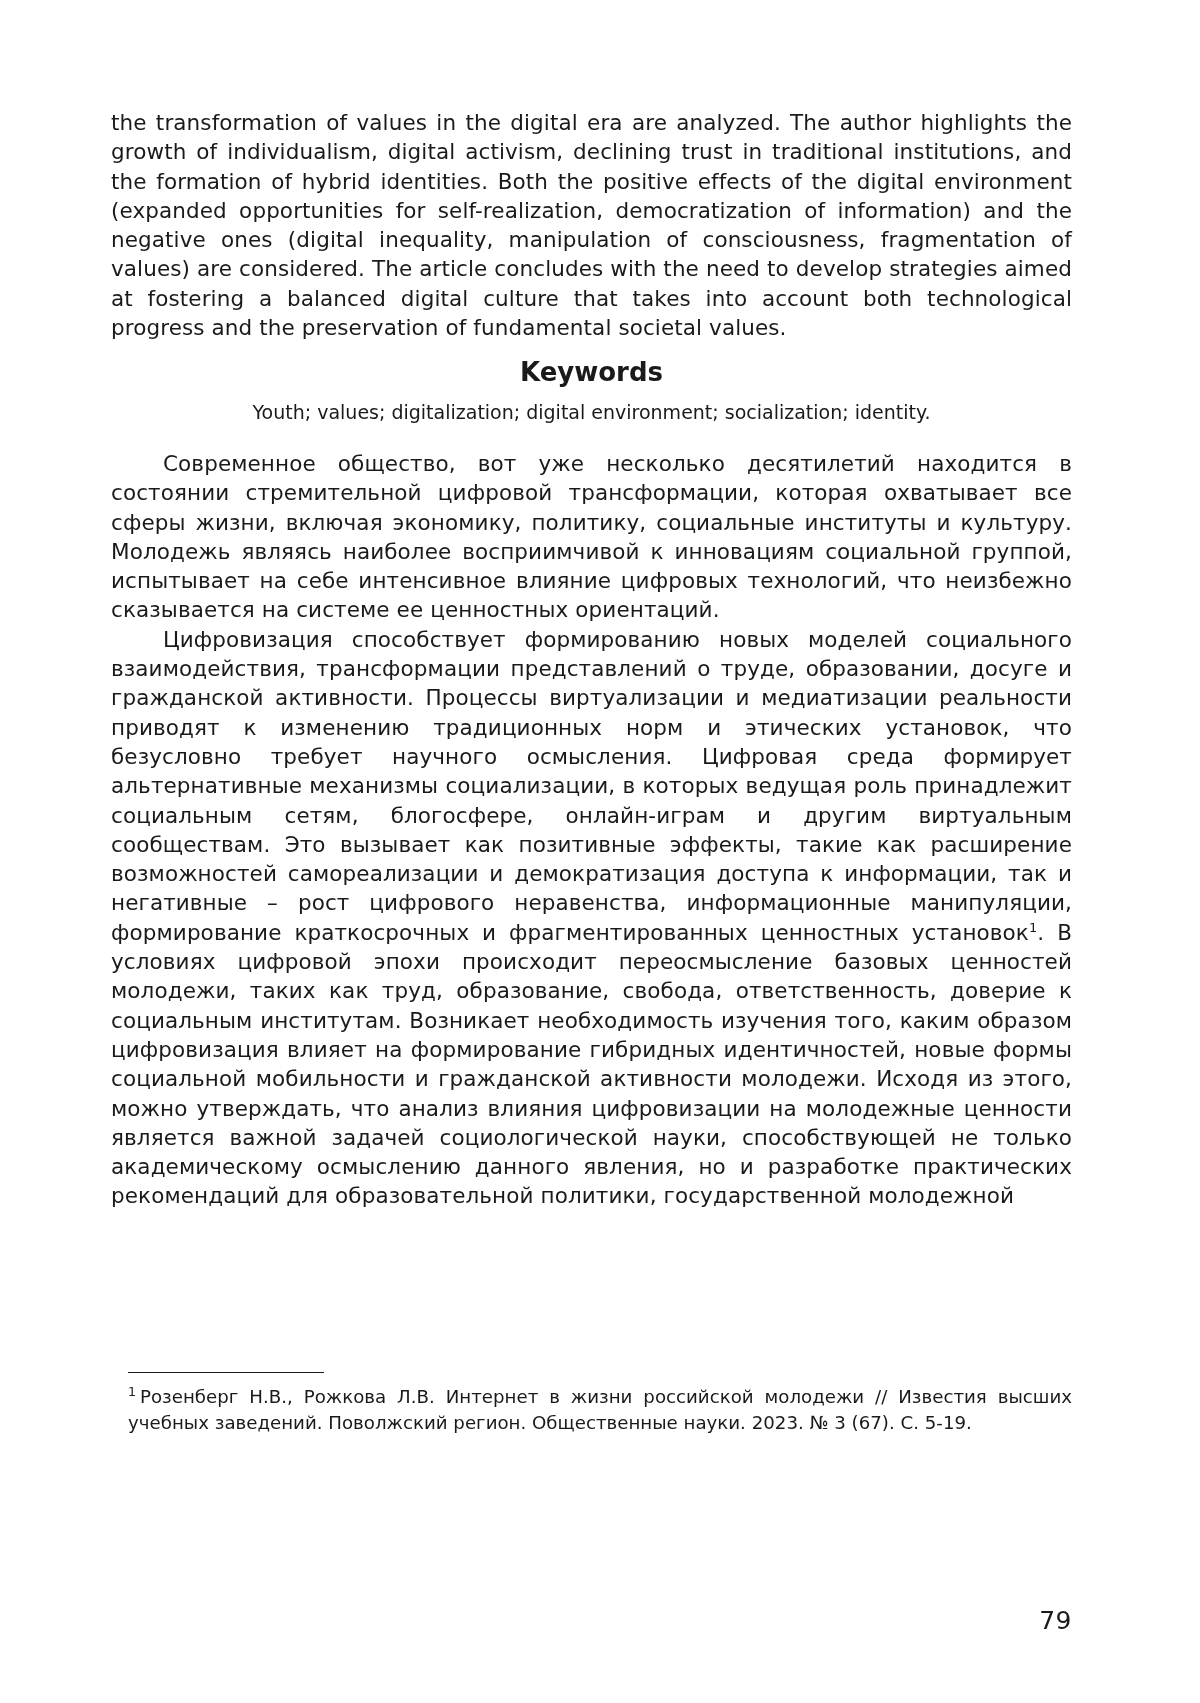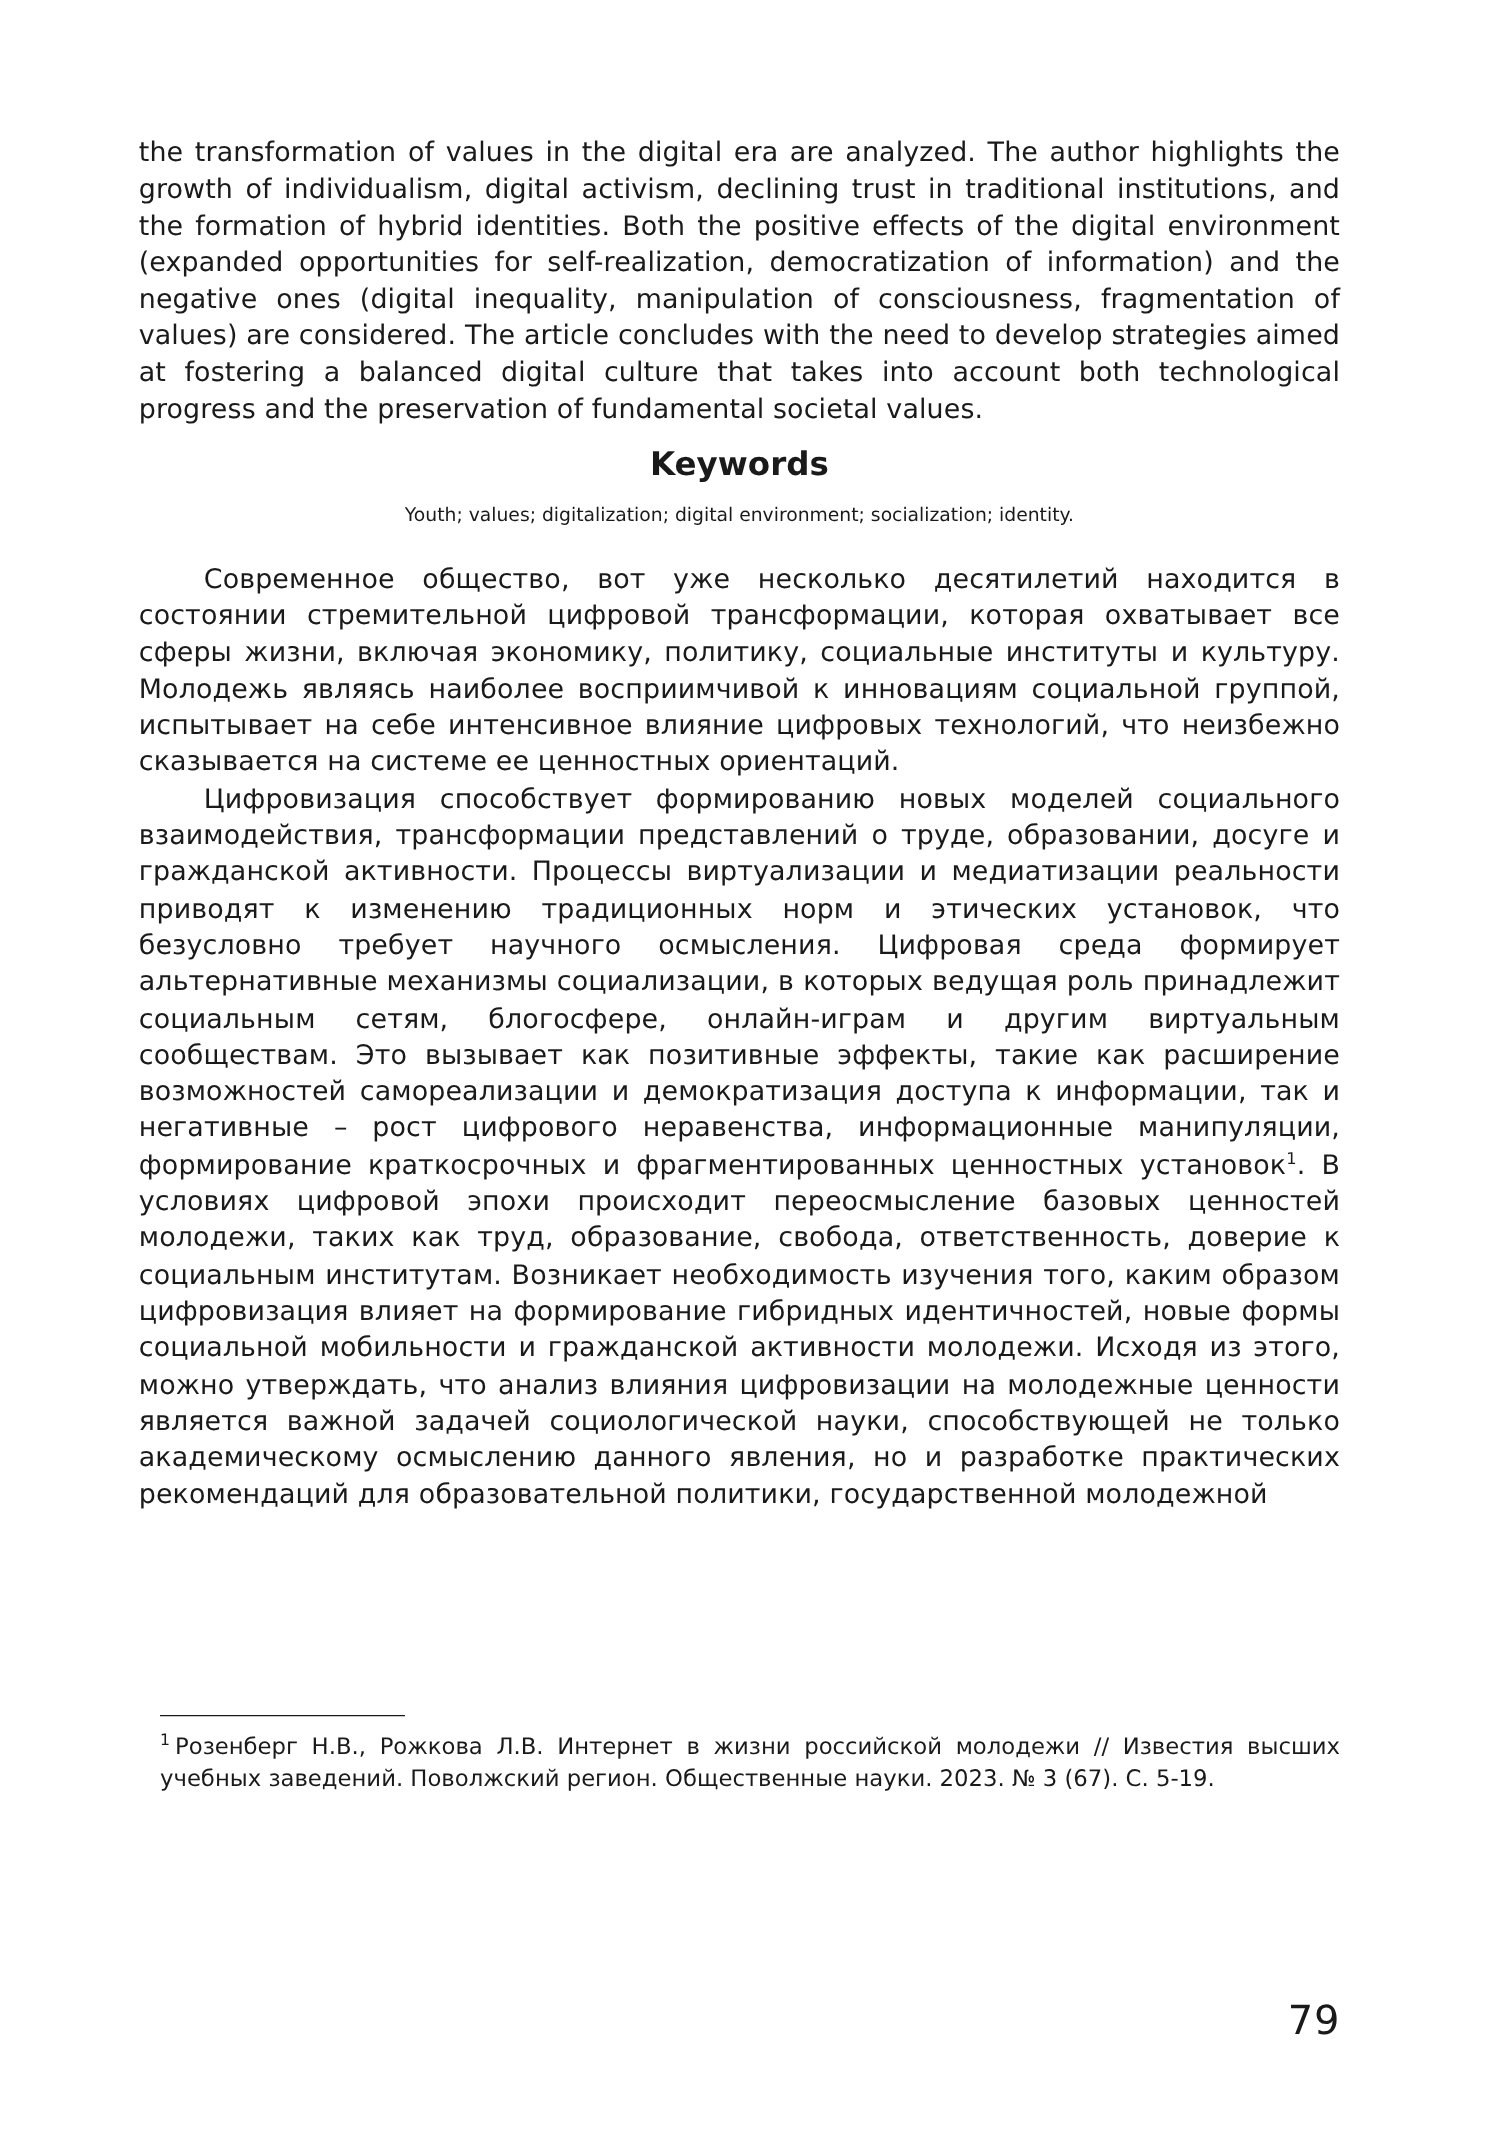--- a/index.html
+++ b/index.html
@@ -36,21 +36,21 @@
   }
   .kw-heading {
     text-align: center;
     font-weight: bold;
     font-size: 26px;
     line-height: 29.3px;
     margin: 16px 0 0 0;
   }
   .kw-line {
     text-align: center;
-    font-size: 15px;
+    font-size: 19px;
     line-height: 29.3px;
     margin: 10px 0 0 0;
   }
   .gap {
     height: 22px;
   }
   p.para {
     margin: 0;
     text-indent: 52px;
   }
@@ -74,21 +74,21 @@
   }
   .footnote-text sup {
     font-size: 12.6px;
     vertical-align: super;
     margin-right: 4px;
   }
   .page-number {
     position: absolute;
     right: 128px;
     bottom: 68px;
-    font-size: 32px;
+    font-size: 25px;
     letter-spacing: 0.5px;
   }
   sup.fn-ref {
     font-size: 13px;
     vertical-align: super;
     line-height: 0;
   }
 </style>
 </head>
 <body>

